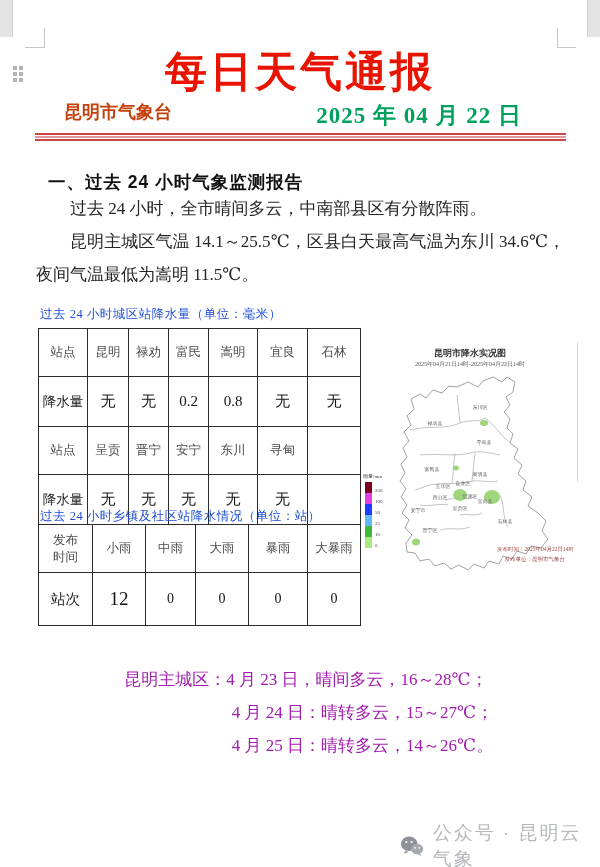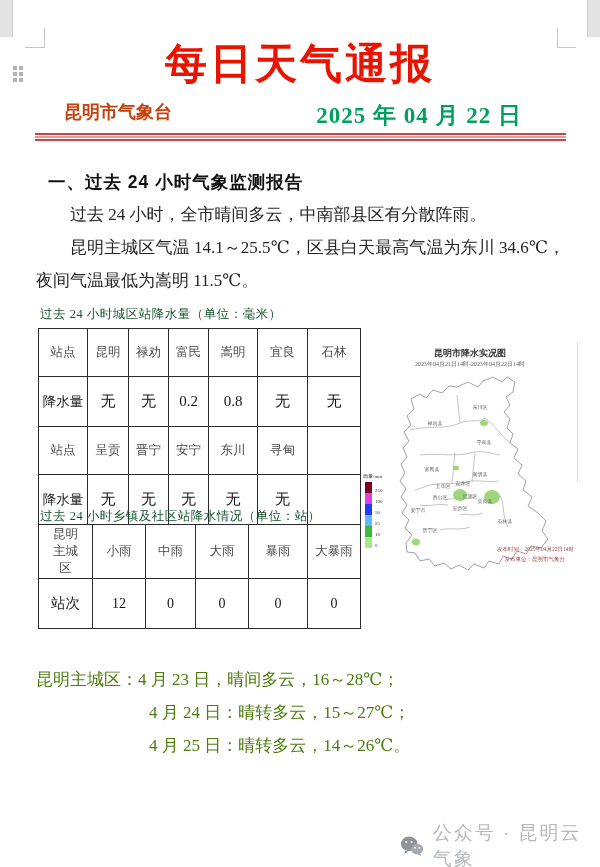--- a/index.html
+++ b/index.html
@@ -12,48 +12,48 @@
   .corner-gray { position:absolute; top:0; width:13px; height:37px; background:#e3e3e3; }
   .corner-gray.left { left:0; border-right:1px solid #d2d2d2; }
   .corner-gray.right { right:0; border-left:1px solid #d2d2d2; }
   
   .mark { position:absolute; background:#c6c6c6; }
   
   .dots { position:absolute; left:13px; top:66px; width:12px; display:grid;
           grid-template-columns:4px 4px; gap:2px; }
   .dots span { width:4px; height:4px; background:#b3b3b3; display:block; }
 
-  .doc-title { position:absolute; left:0; top:36px; width:100%; text-align:center;
+  .doc-title { position:absolute; left:0; top:44px; width:100%; text-align:center;
     font-size:42px; font-weight:bold; color:#e81400; letter-spacing:3px; }
   .agency { position:absolute; left:64px; top:100px; font-size:18px; font-weight:bold; color:#c2410c; }
   .hdr-date { position:absolute; right:78px; top:100px; font-size:23px; font-weight:bold; color:#00a15c; letter-spacing:1px; }
   .red-rule { position:absolute; left:35px; top:133px; width:531px; }
   .red-rule .b1 { height:2px; background:#c94444; }
   .red-rule .b2 { height:1px; background:#ffffff; }
   .red-rule .b3 { height:2px; background:#e09a9a; }
 
   .h1 { position:absolute; left:48px; font-size:17.5px; font-weight:bold; color:#111;
         font-family:"Liberation Sans","DejaVu Sans",sans-serif; letter-spacing:1px; }
   .body-text { position:absolute; left:36px; width:529px; font-size:17px; line-height:33px;
         text-align:justify; color:#262626; }
   .body-text p { text-indent:2em; }
 
-  .tbl-caption { position:absolute; left:40px; font-size:12.5px; color:#14532d; letter-spacing:0.5px; }
+  .tbl-caption { position:absolute; left:40px; font-size:12.5px; color:#1d4ed8; letter-spacing:0.5px; }
   table.wx { position:absolute; left:38px; border-collapse:collapse; table-layout:fixed; }
   table.wx td { border:1px solid #2b2b2b; text-align:center; vertical-align:middle; padding:15px 3px; }
   td.th { font-size:12.5px; color:#4a4a4a; }
   td.rowlab { font-size:13.5px; color:#222; }
   td.val { font-size:15px; color:#141414; }
   #table1 tr { height:37px; }
   #table2 tr { height:36px; }
 
   .map-wrap { position:absolute; left:360px; top:335px; width:220px; height:252px; }
   .map-edge { position:absolute; left:577px; top:342px; width:1px; height:140px; background:#d8d8d8; }
 
-  .forecast { position:absolute; left:36px; width:540px; font-size:17px; line-height:33px; color:#4d7c0f; }
+  .forecast { position:absolute; left:36px; width:540px; font-size:17px; line-height:33px; color:#a21caf;text-align:center; }
   .forecast .indent { padding-left:113px; }
 
   .watermark { position:absolute; left:400px; top:820px; display:flex; align-items:center; gap:9px; }
   .watermark .wm-text { font-size:19px; color:#b6b9bc; letter-spacing:2px;
         font-family:"Liberation Sans","DejaVu Sans",sans-serif; }
 </style>
 </head>
 <body>
 
 <div class="page">
@@ -78,21 +78,21 @@
   <div class="hdr-date">2025 年 04 月 22 日</div>
   <div class="red-rule">
     <div class="b1"></div>
       <div class="b2"></div>
       <div class="b3"></div>
       <div class="b2"></div>
       <div class="b1"></div>
   </div>
 
   <div class="h1" style="top:170px;">一、过去 24 小时气象监测报告</div>
-  <div class="body-text" style="top:198px;">
+  <div class="body-text" style="top:192px;">
     <p>过去 24 小时，全市晴间多云，中南部县区有分散阵雨。</p>
     <p>昆明主城区气温 14.1～25.5℃，区县白天最高气温为东川 34.6℃，夜间气温最低为嵩明 11.5℃。</p>
   </div>
 
   <div class="tbl-caption" style="top:306px;">过去 24 小时城区站降水量（单位：毫米）</div>
   <table class="wx" id="table1" style="top:328px;">
     <colgroup>
         <col style="width:49px">
         <col style="width:41px">
         <col style="width:40px">
@@ -224,30 +224,30 @@
     <colgroup>
         <col style="width:54px">
         <col style="width:53px">
         <col style="width:50px">
         <col style="width:53px">
         <col style="width:59px">
         <col style="width:53px">
       </colgroup>
     <tbody>
         <tr>
-      <td class="th" style="padding:1px 8px;">昆明主城区</td>
+      <td class="th" style="padding:1px 8px;">发布时间</td>
       <td class="th">小雨</td>
       <td class="th">中雨</td>
       <td class="th">大雨</td>
       <td class="th">暴雨</td>
       <td class="th">大暴雨</td>
     </tr>
     <tr>
       <td class="rowlab" style="font-size:14.5px;">站次</td>
-      <td class="val" style="font-size:14px;">12</td>
+      <td class="val" style="font-size:19px;">12</td>
       <td class="val" style="font-size:14px;">0</td>
       <td class="val" style="font-size:14px;">0</td>
       <td class="val" style="font-size:14px;">0</td>
       <td class="val" style="font-size:14px;">0</td>
     </tr>
   </tbody>
     </table>
 
   <div class="forecast" style="top:663px;">
     <div>

